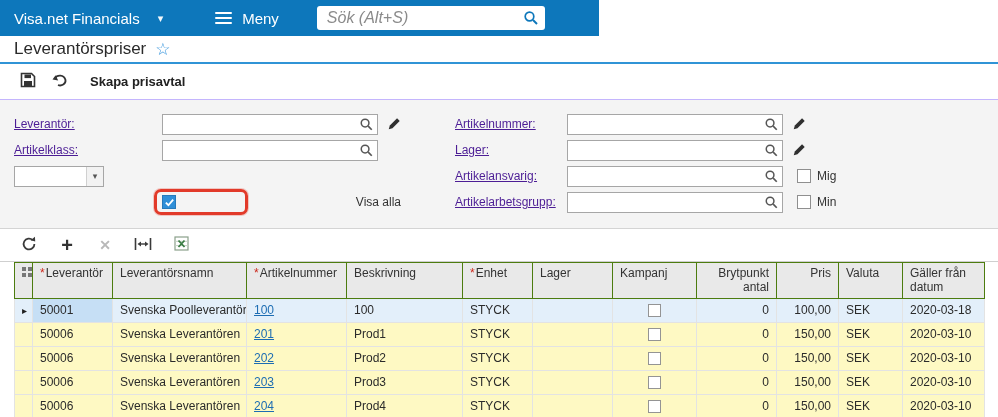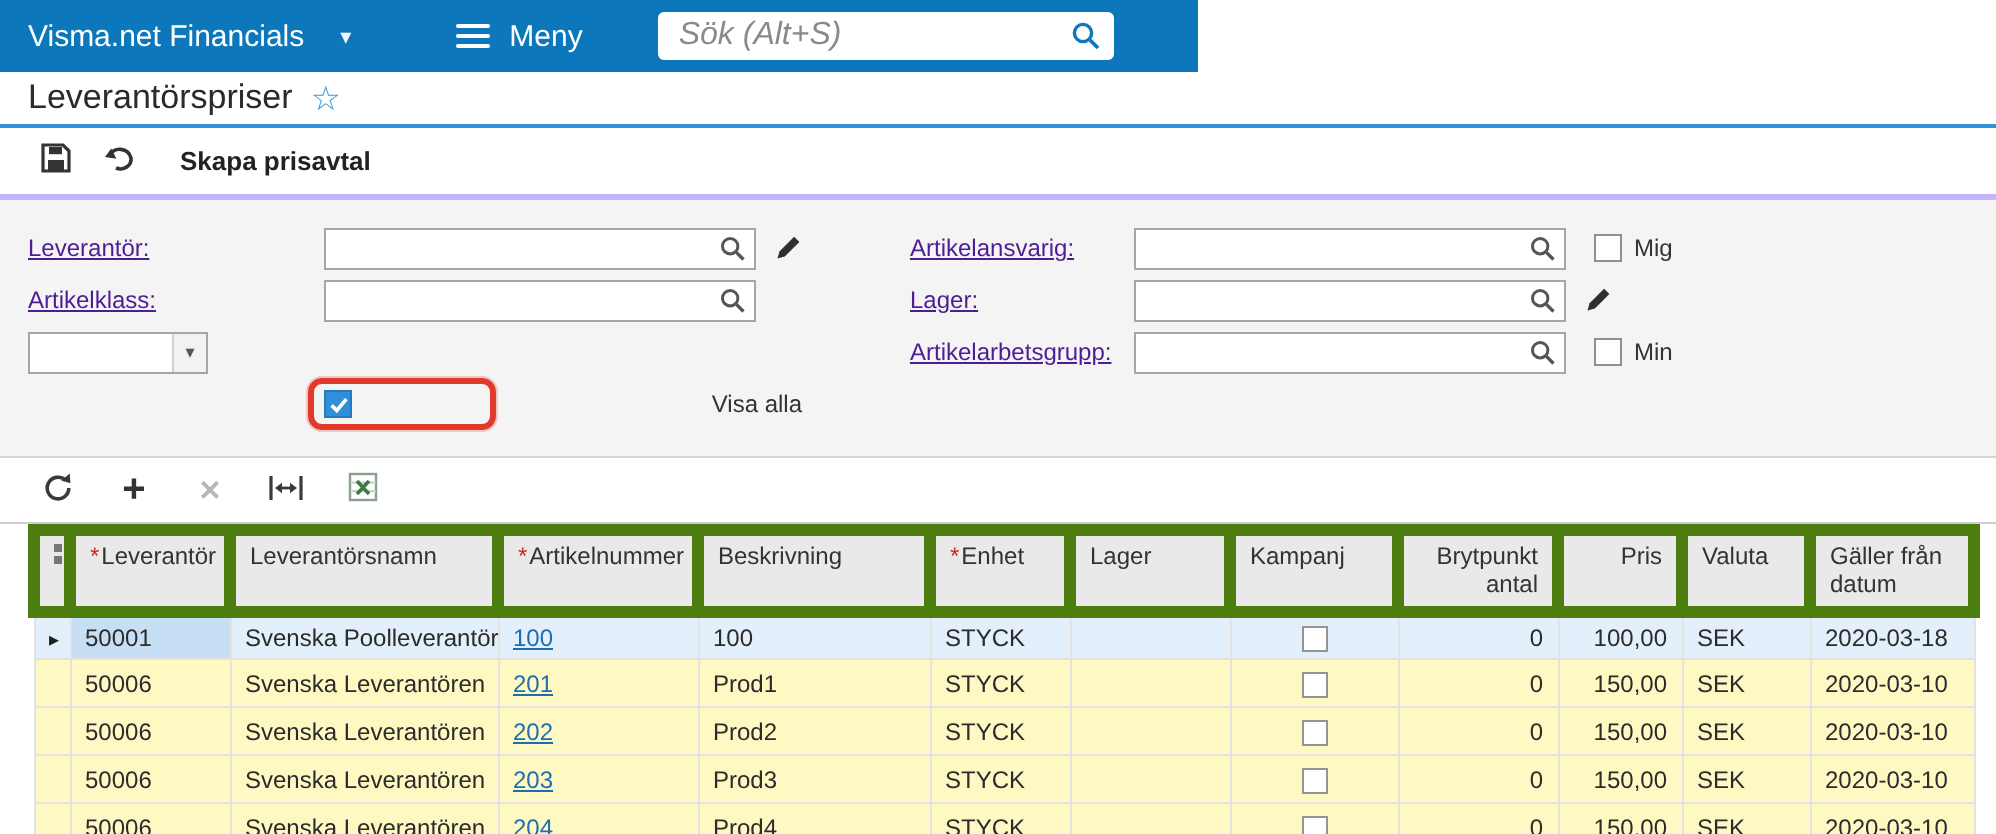--- a/index.html
+++ b/index.html
@@ -21,21 +21,21 @@
   .searchbox input::placeholder { color:#8a8a8a; font-style:italic; }
   .searchbox .mag { position:absolute; right:6px; top:4px; color:#0d77bb; }
 
   
   .titlebar { height:26px; display:flex; align-items:center; gap:9px; padding:0 14px; }
   .titlebar h1 { margin:0; font-size:17px; font-weight:400; color:#2a2a2a; }
   .star { color:#3b97dd; font-size:17px; line-height:1; cursor:pointer; }
   .blue-divider { height:2px; background:#3094d6; }
 
   
-  .cmdbar { height:36px; display:flex; align-items:center; padding:0 12px; border-bottom:3px solid #c4b5fd; }
+  .cmdbar { height:36px; display:flex; align-items:center; padding:0 12px; border-bottom:1px solid #c4b5fd; }
   .icon-btn { width:32px; height:28px; display:flex; align-items:center; justify-content:center; background:none; border:0; cursor:pointer; color:#3a3a3a; padding:0; }
   .cmd-label { font-size:13px; font-weight:700; color:#222; margin-left:14px; cursor:pointer; }
 
   
   .filters { height:129px; background:#f4f4f4; border-bottom:1px solid #d4d4d4; position:relative; }
   .fcol { position:absolute; top:11px; }
   .fcol.left { left:14px; }
   .fcol.right { left:455px; }
   .frow { display:flex; align-items:center; height:26px; position:relative; }
   .flabel { font-size:12px; color:#4c1d95;text-decoration:underline; }
@@ -58,39 +58,39 @@
 
   
   .gridbar { height:33px; display:flex; align-items:center; gap:4px; padding:0 12px; border-bottom:1px solid #cfcfcf; }
   .gridbar .icon-btn { width:34px; }
   .icon-btn.disabled { color:#b8b8b8; cursor:default; }
   .plus-glyph { font-size:20px; font-weight:700; line-height:1; color:#333; }
   .x-glyph { font-size:14px; font-weight:700; }
 
   
   table.grid { margin:0 14px; width:970px; border-collapse:collapse; table-layout:fixed; font-size:12px; }
-  .grid th { background:#e9e9e9; border:6px solid #4d7c0f; font-weight:400; color:#333;
+  .grid th { background:#e9e9e9; border:1px solid #4d7c0f; font-weight:400; color:#333;
              padding:3px 7px; text-align:left; vertical-align:top; height:34px; overflow:hidden; line-height:1.2; }
   .grid th.num, .grid td.num { text-align:right;padding-left:12px; }
   .grid td { border:1px solid #e3e3e3; border-top:0; padding:2px 7px; height:24px; overflow:hidden; white-space:nowrap; background:#fef9c3; }
   .grid td.center { text-align:center; }
   .req { color:#cc2a1e; margin-right:1px; }
   .link { color:#1d6db3; text-decoration:underline; cursor:pointer; }
   tr.sel-row td { background:#e3effa; }
   tr.sel-row td.sel-cell { background:#c6dff5; }
   .sel-arrow { font-size:10px; color:#1f1f1f; }
   .corner-icon { color:#777; }
   .cbx { width:13px; height:13px; border:1px solid #949494; background:#fff; display:inline-block; vertical-align:middle; }
 </style>
 </head>
 <body>
 
 <header class="topbar">
   <div class="brand">
-    <span>Visma.net Financials</span>
+    <span>Visa.net Financials</span>
     <span class="chev">▾</span>
   </div>
   <div class="menu">
     <span class="hamb">
         <span></span>
         <span></span>
         <span></span>
       </span>
     <span>Meny</span>
   </div>
@@ -172,47 +172,62 @@
             <path d="M2 6.2 L4.8 9 L10 2.8" fill="none" stroke="#fff" stroke-width="2"></path>
           </svg>
       </span>
       <span class="cblabel">Visa alla</span>
       <span class="annotation"></span>
     </div>
   </div>
 
   <div class="fcol right">
     <div class="frow">
-      <span class="flabel">Artikelansvarig:</span>
-      <span class="finput">
-        <input value="" style="">
-        <span class="mag"><svg width="15" height="15" viewBox="0 0 16 16">
-              <circle cx="6.5" cy="6.5" r="4.1" fill="none" stroke="currentColor" stroke-width="1.6"></circle>
-              <line x1="9.8" y1="9.8" x2="13.6" y2="13.6" stroke="currentColor" stroke-width="1.8"></line>
-            </svg></span>
-      </span>
-      <span class="side-cb">
-        <span class="cb"></span>
-        <span class="cblabel">Mig</span>
-      </span>
-    </div>
-    <div class="frow">
-      <span class="flabel">Lager:</span>
+      <span class="flabel">Artikelnummer:</span>
       <span class="finput">
         <input value="" style="">
         <span class="mag"><svg width="15" height="15" viewBox="0 0 16 16">
               <circle cx="6.5" cy="6.5" r="4.1" fill="none" stroke="currentColor" stroke-width="1.6"></circle>
               <line x1="9.8" y1="9.8" x2="13.6" y2="13.6" stroke="currentColor" stroke-width="1.8"></line>
             </svg></span>
       </span>
       <span class="pencil">
           <svg width="14" height="14" viewBox="0 0 16 16">
             <path d="M2 14 l1.2-4.2 L11.5 1.5 l3 3 L6.2 12.8 Z" fill="currentColor"></path>
           </svg>
         </span>
+    </div>
+    <div class="frow">
+      <span class="flabel">Lager:</span>
+      <span class="finput">
+        <input value="" style="">
+        <span class="mag"><svg width="15" height="15" viewBox="0 0 16 16">
+              <circle cx="6.5" cy="6.5" r="4.1" fill="none" stroke="currentColor" stroke-width="1.6"></circle>
+              <line x1="9.8" y1="9.8" x2="13.6" y2="13.6" stroke="currentColor" stroke-width="1.8"></line>
+            </svg></span>
+      </span>
+      <span class="pencil">
+          <svg width="14" height="14" viewBox="0 0 16 16">
+            <path d="M2 14 l1.2-4.2 L11.5 1.5 l3 3 L6.2 12.8 Z" fill="currentColor"></path>
+          </svg>
+        </span>
+    </div>
+    <div class="frow">
+      <span class="flabel">Artikelansvarig:</span>
+      <span class="finput">
+        <input value="" style="">
+        <span class="mag"><svg width="15" height="15" viewBox="0 0 16 16">
+              <circle cx="6.5" cy="6.5" r="4.1" fill="none" stroke="currentColor" stroke-width="1.6"></circle>
+              <line x1="9.8" y1="9.8" x2="13.6" y2="13.6" stroke="currentColor" stroke-width="1.8"></line>
+            </svg></span>
+      </span>
+      <span class="side-cb">
+        <span class="cb"></span>
+        <span class="cblabel">Mig</span>
+      </span>
     </div>
     <div class="frow">
       <span class="flabel">Artikelarbetsgrupp:</span>
       <span class="finput">
         <input value="" style="">
         <span class="mag"><svg width="15" height="15" viewBox="0 0 16 16">
               <circle cx="6.5" cy="6.5" r="4.1" fill="none" stroke="currentColor" stroke-width="1.6"></circle>
               <line x1="9.8" y1="9.8" x2="13.6" y2="13.6" stroke="currentColor" stroke-width="1.8"></line>
             </svg></span>
       </span>

